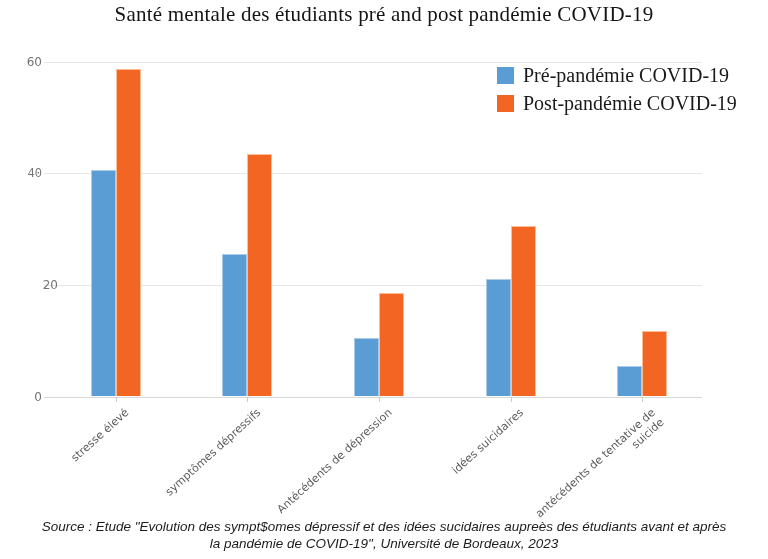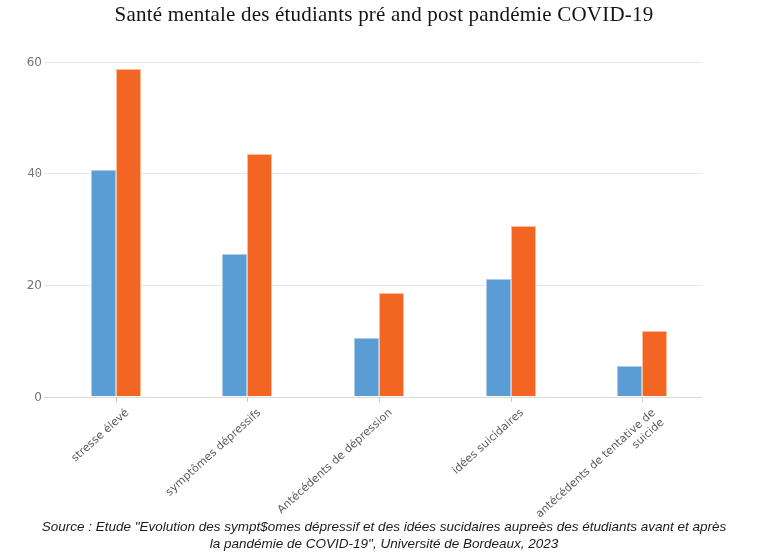--- a/index.html
+++ b/index.html
@@ -52,36 +52,46 @@
       <div class="bar" style="left: 203.4px; width: 25px; height: 241.758px; background: rgb(242, 101, 34); border-color: rgb(249, 190, 152);"></div>
       <div class="bar" style="left: 310px; width: 25px; height: 58.0667px; background: rgb(90, 157, 213); border-color: rgb(171, 203, 234);"></div>
       <div class="bar" style="left: 335px; width: 25px; height: 103.292px; background: rgb(242, 101, 34); border-color: rgb(249, 190, 152);"></div>
       <div class="bar" style="left: 441.6px; width: 25px; height: 117.25px; background: rgb(90, 157, 213); border-color: rgb(171, 203, 234);"></div>
       <div class="bar" style="left: 466.6px; width: 25px; height: 170.292px; background: rgb(242, 101, 34); border-color: rgb(249, 190, 152);"></div>
       <div class="bar" style="left: 573.2px; width: 25px; height: 30.15px; background: rgb(90, 157, 213); border-color: rgb(171, 203, 234);"></div>
       <div class="bar" style="left: 598.2px; width: 25px; height: 64.7667px; background: rgb(242, 101, 34); border-color: rgb(249, 190, 152);"></div>
     </div>
   <div id="yticks">
       <div class="ytick" style="left: 8px; top: 390px;">0</div>
-      <div class="ytick" style="left: 8px; top: 278.333px;">20</div>
+      <div class="ytick" style="left: 24px; top: 278.333px;">20</div>
       <div class="ytick" style="left: 8px; top: 166.667px; font-family: Liberation Mono, monospace;">40</div>
       <div class="ytick" style="left: 8px; top: 55px;">60</div>
     </div>
   <div id="xaxis">
       <div class="xtickmark" style="left: 115.8px; top: 397px;"></div>
       <div class="xlabel" style="top: 406px; right: 645.2px;">stresse élevé</div>
       <div class="xtickmark" style="left: 247.4px; top: 397px;"></div>
       <div class="xlabel" style="top: 406px; right: 513.6px;">symptômes dépressifs</div>
       <div class="xtickmark" style="left: 379px; top: 397px;"></div>
       <div class="xlabel" style="top: 406px; right: 382px;">Antécédents de dépression</div>
       <div class="xtickmark" style="left: 510.6px; top: 397px;"></div>
       <div class="xlabel" style="top: 406px; right: 250.4px;">idées suicidaires</div>
       <div class="xtickmark" style="left: 642.2px; top: 397px;"></div>
       <div class="xlabel" style="top: 406px; right: 118.8px;">antécédents de tentative de
 suicide</div>
     </div>
 
+  <div class="legend">
+    <div class="legend-row">
+      <span class="swatch" id="sw0" style="background: rgb(90, 157, 213);"></span>
+      <span class="legend-label">Pré-pandémie COVID-19</span>
+    </div>
+    <div class="legend-row">
+      <span class="swatch" id="sw1" style="background: rgb(242, 101, 34);"></span>
+      <span class="legend-label">Post-pandémie COVID-19</span>
+    </div>
+  </div>
 
   <div class="source">
     <div>Source : Etude "Evolution des sympt$omes dépressif et des idées sucidaires aupreès des étudiants avant et après</div>
     <div>la pandémie de COVID-19", Université de Bordeaux, 2023</div>
   </div>
 </div>
 
 </body></html>

